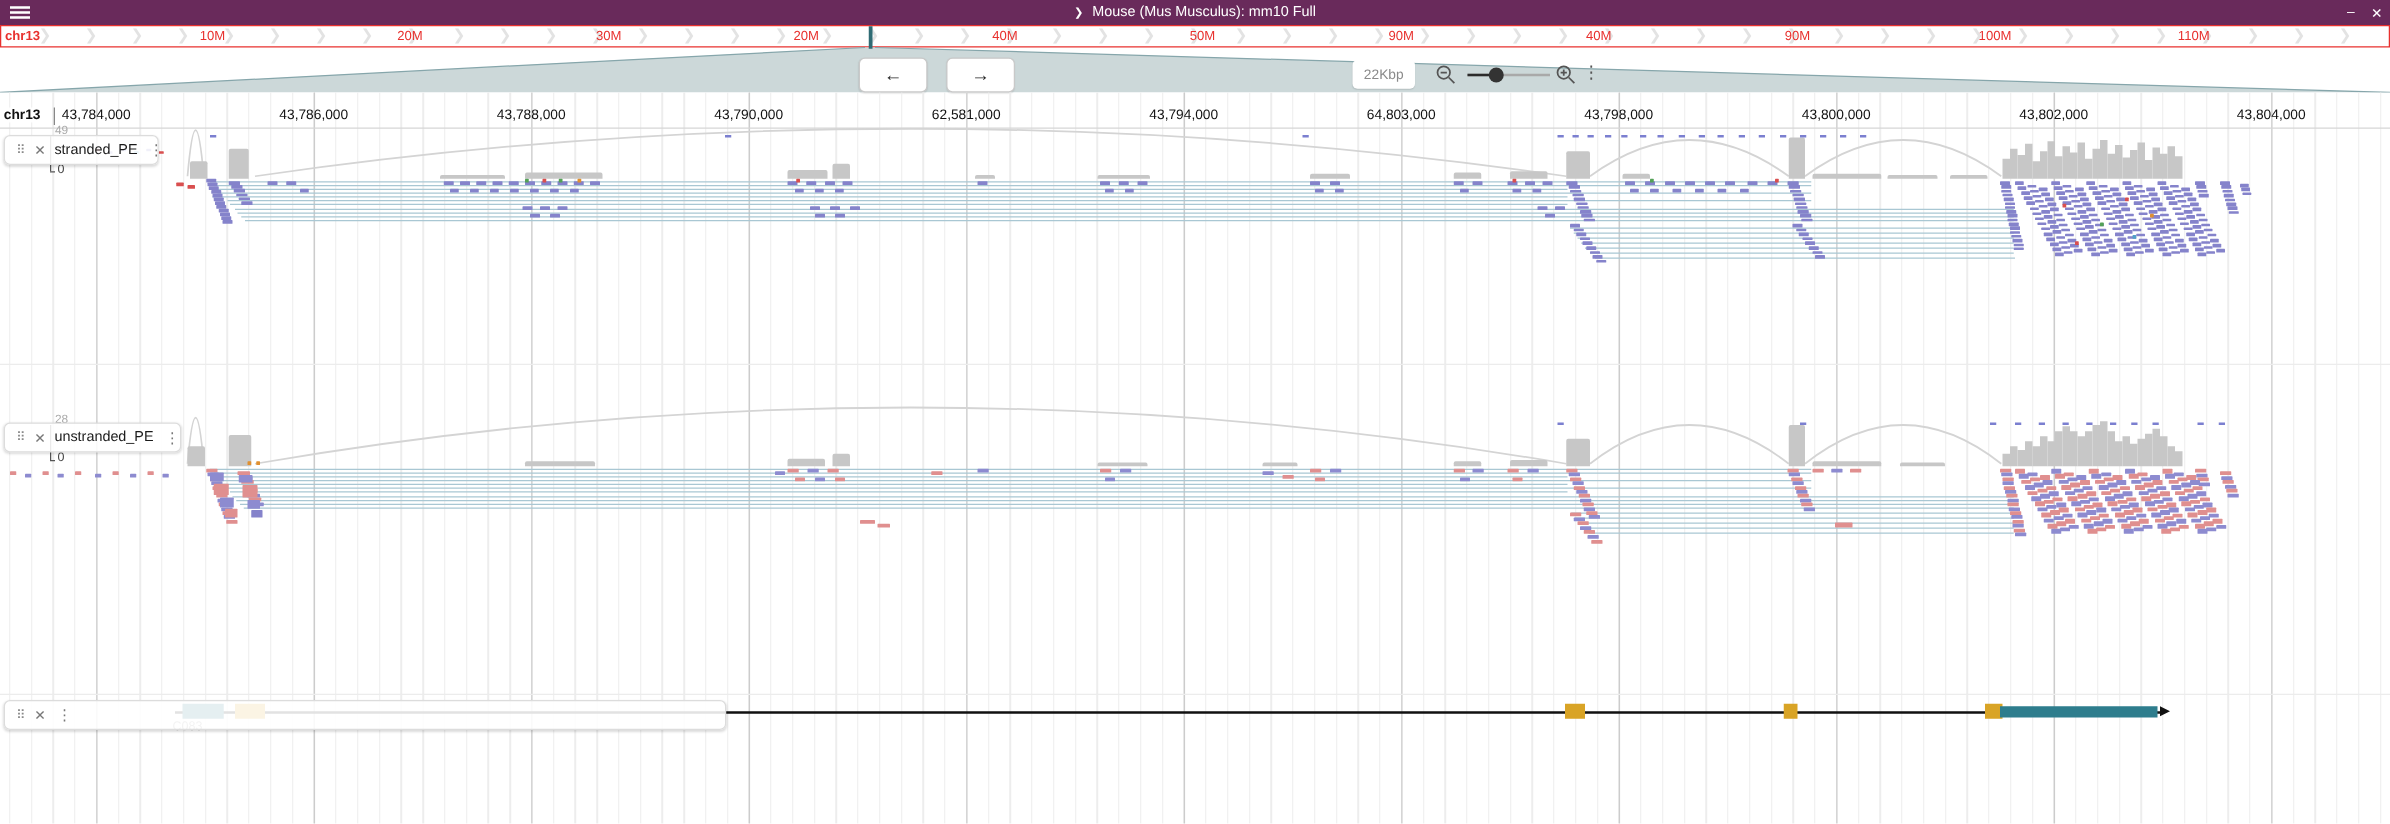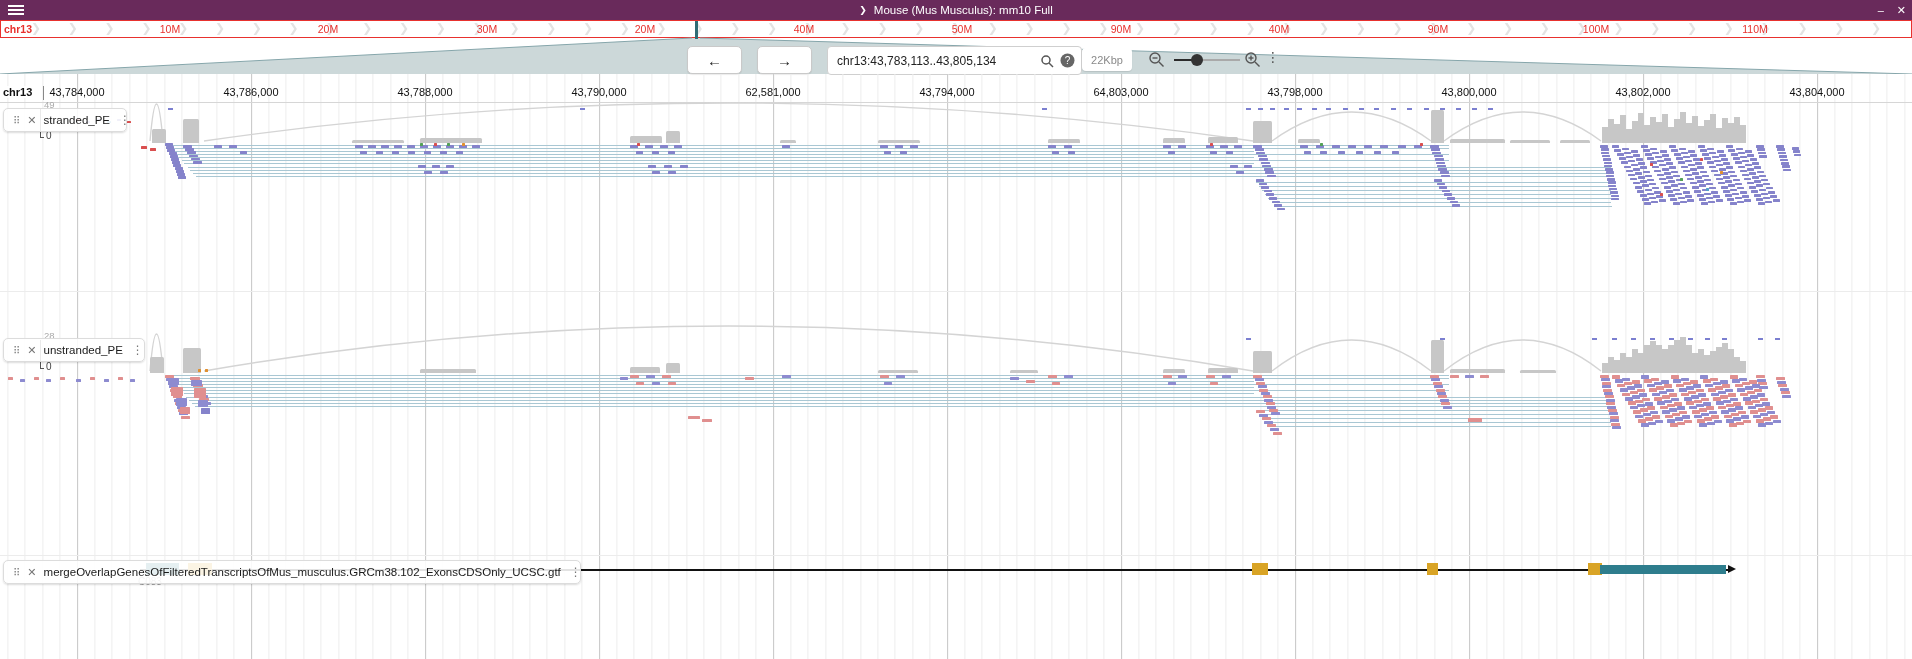--- a/index.html
+++ b/index.html
@@ -161,31 +161,20 @@
       <polygon points="0,37 692,1 700,1 1912,37" fill="#ccd8d9"></polygon>
       <line x1="0" y1="37" x2="692" y2="1" stroke="#86a6ab" stroke-width="1"></line>
       <line x1="700" y1="1" x2="1912" y2="37" stroke="#86a6ab" stroke-width="1"></line>
     </svg>
     <div class="navbtn" style="left:687px;top:9px;">
         <span>←</span>
       </div>
     <div class="navbtn" style="left:757px;top:9px;">
         <span>→</span>
       </div>
-    <div id="searchbox">
-      <input type="text" value="chr13:43,783,113..43,805,134" style="">
-      <svg class="mini-icon" width="14" height="14" viewBox="0 0 14 14">
-        <circle cx="6" cy="6" r="4" fill="none" stroke="#555" stroke-width="1.5"></circle>
-        <line x1="9" y1="9" x2="13" y2="13" stroke="#555" stroke-width="1.5"></line>
-      </svg>
-      <svg class="mini-icon" width="15" height="15" viewBox="0 0 15 15">
-        <circle cx="7.5" cy="7.5" r="7" fill="#666"></circle>
-        <text x="7.5" y="11" text-anchor="middle" font-size="10" fill="#fff" font-family="Liberation Sans, sans-serif">?</text>
-      </svg>
-    </div>
     <div id="zoomchip">
         <span>22Kbp</span>
       </div>
     <svg class="zoomglass" style="left:1148px;" width="17" height="17" viewBox="0 0 17 17">
       <circle cx="7" cy="7" r="5" fill="none" stroke="#555" stroke-width="1.4"></circle>
       <line x1="4.5" y1="7" x2="9.5" y2="7" stroke="#555" stroke-width="1.4"></line>
       <line x1="11" y1="11" x2="15.5" y2="15.5" stroke="#555" stroke-width="1.4"></line>
     </svg>
     <div id="slider">
       <div id="slider-fill"></div>
@@ -1100,20 +1089,19 @@
         <div class="exon" style="left: 188px; width: 24px; top: 7px; height: 12px;"></div>
         <div class="exon" style="left: 1252px; width: 16px; top: 7px; height: 12px;"></div>
         <div class="exon" style="left: 1427px; width: 11px; top: 7px; height: 12px;"></div>
         <div class="exon" style="left: 1588px; width: 14px; top: 7px; height: 12px;"></div>
         <div class="cds" style="left: 1600px; width: 126px; top: 9px; height: 9px;"></div>
         <div class="genearrow" style="left: 1728px; top: 9px;"></div>
         <div class="genelabel" style="left: 138px; top: 20px;">C083</div>
         <div class="pill" style="left: 3px; top: 4px; width: 558px;">
           <span class="drag">⠿</span>
           <span class="x">✕</span>
-          <span>mergeOverlapGenesOfFilteredTranscriptsOfMus_musculus.GRCm38.102_ExonsCDSOnly_UCSC.gtf</span>
           <span class="kebab">⋮</span>
         </div>
       </div>
       <div class="tsep" style="top: 452px;"></div>
     </div>
 
 </div>
 
 </body></html>

